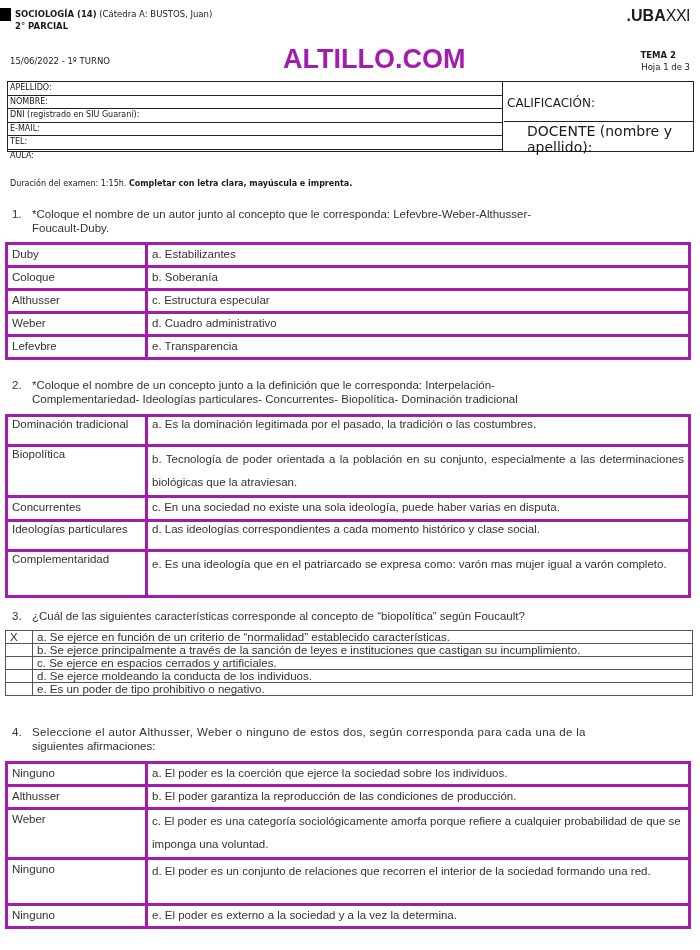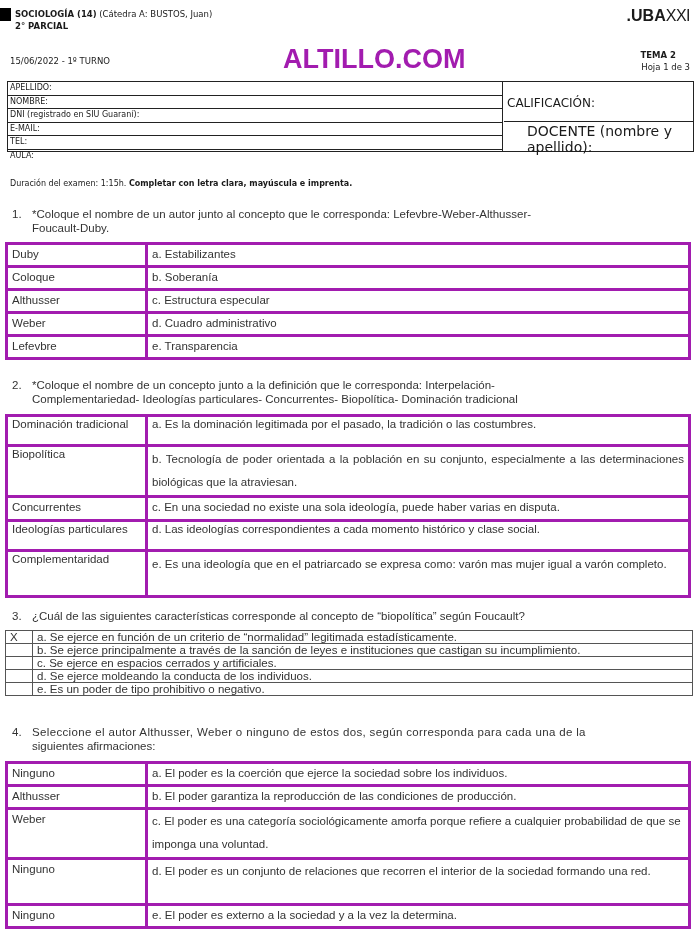--- a/index.html
+++ b/index.html
@@ -133,21 +133,21 @@
 </tbody>
   </table>
 
 <div class="q" style="top:609px;">
   <span class="num">3.</span><span>¿Cuál de las siguientes características corresponde al concepto de  “biopolítica” según Foucault?</span>
 </div>
 <table class="mc" style="top:630px;">
   <tbody>
       <tr>
         <td class="mark">X</td>
-        <td>a.  Se ejerce en función de un criterio de “normalidad” legitimada estadísticamente.</td>
+        <td>a.  Se ejerce en función de un criterio de “normalidad” establecido características.</td>
       </tr>
   <tr>
         <td class="mark"></td>
         <td>b.  Se ejerce principalmente a través de la sanción de leyes e instituciones que castigan su incumplimiento.</td>
       </tr>
   <tr>
         <td class="mark"></td>
         <td>c.  Se ejerce en espacios cerrados y artificiales.</td>
       </tr>
   <tr>

